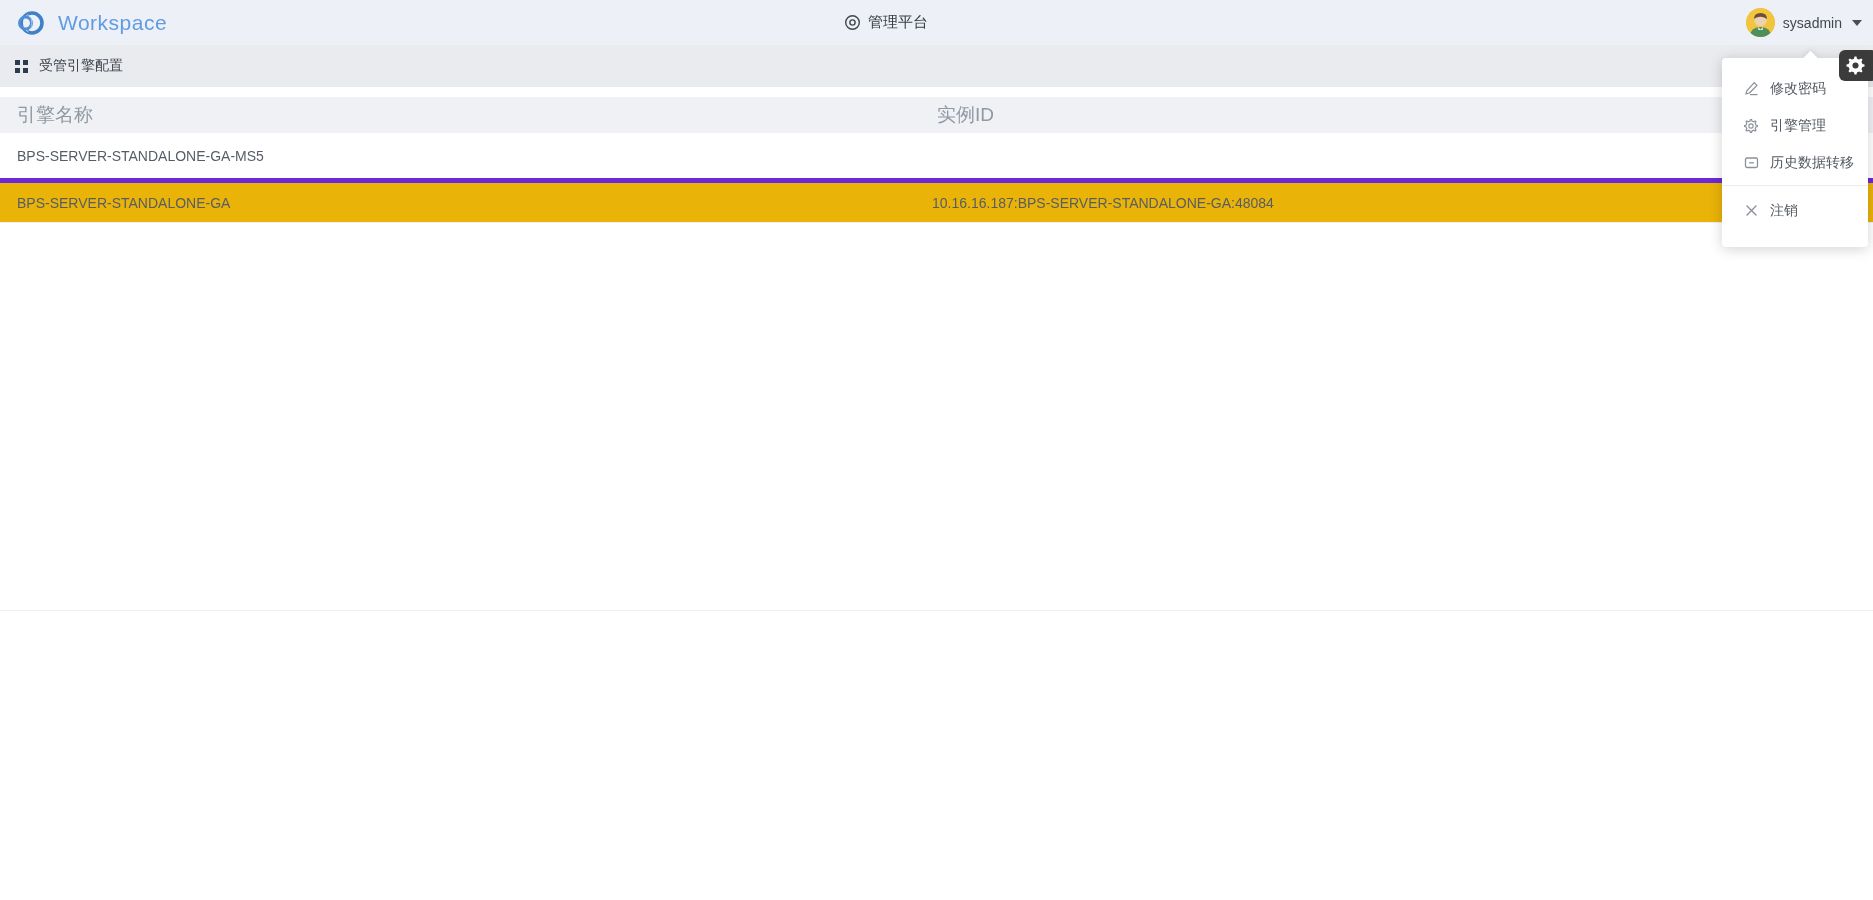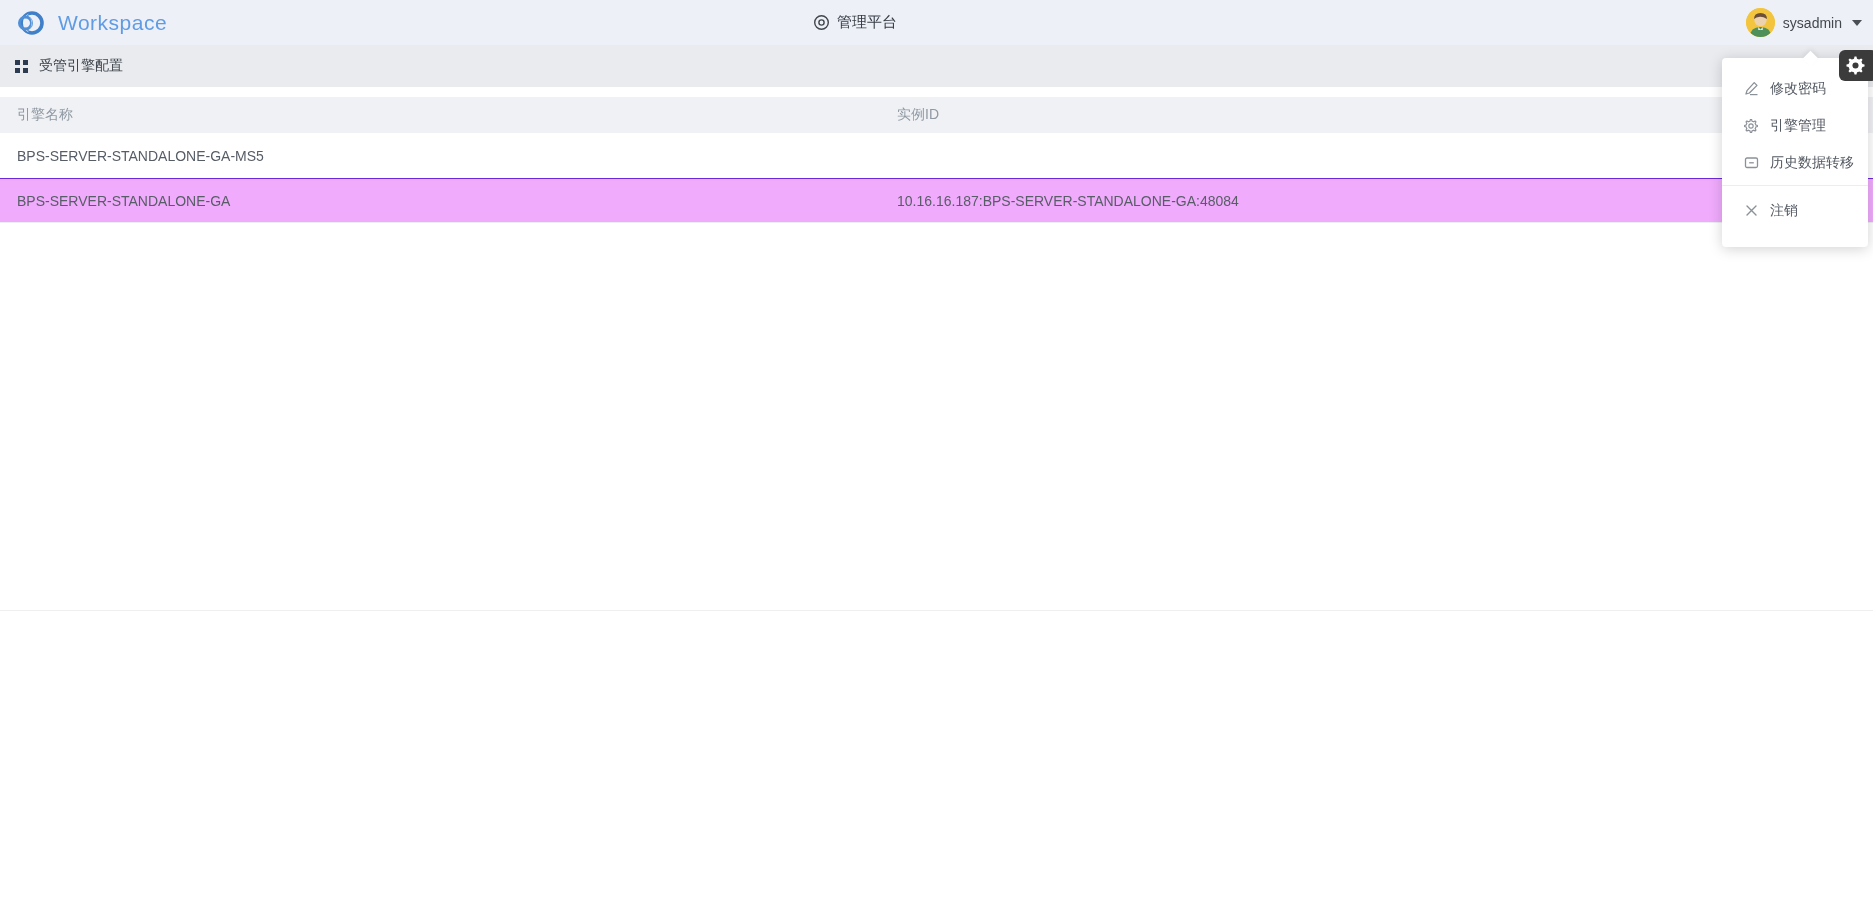--- a/index.html
+++ b/index.html
@@ -17,21 +17,21 @@
     position:absolute; top:0; left:0; width:1873px; height:45px;
     background:#eef0f8;
     display:flex; align-items:center;
   }
   .brand {
     position:absolute; left:16px; top:0; height:45px;
     display:flex; align-items:center; gap:14px;
   }
   .brand-name { font-size:21px; color:#5f9ce4; letter-spacing:0.5px; }
   .platform {
-    position:absolute; left:813px; top:0; height:45px;
+    position:absolute; left:844px; top:0; height:45px;
     display:flex; align-items:center; gap:7px;
     font-size:15px; color:#363c43;justify-content:flex-end;
   }
   .user-area {
     position:absolute; right:11px; top:0; height:45px;
     display:flex; align-items:center; gap:8px; cursor:pointer;
   }
   .avatar {
     width:29px; height:29px; border-radius:50%; overflow:hidden;
     background:#f3c53e; flex:0 0 auto;
@@ -63,28 +63,28 @@
     background:#3b3b3b; border-radius:6px;
     display:flex; align-items:center; justify-content:center;
     z-index:30; cursor:pointer;
   }
 
   
   .engine-table { position:absolute; top:97px; left:0; width:1873px; }
   .t-head {
     height:36px; background:#f0f1f5;
     display:flex; align-items:center;
-    font-size:14px; color:#8f99a3;
+    font-size:19px; color:#8f99a3;gap:40px;
   }
   .t-row {
     height:45px; display:flex; align-items:center;
     font-size:14px; color:#575d66; background:#ffffff;
     cursor:pointer;
   }
-  .t-row.alt { background:#f0abfc; border-top:1px solid #6d28d9; border-bottom:1px solid #eceef1; }
+  .t-row.alt { background:#eab308; border-top:5px solid #6d28d9; border-bottom:1px solid #eceef1;gap:35px; }
   .col-name { width:897px; padding-left:17px; }
   .col-instance { flex:1; }
 
   .bottom-divider {
     position:absolute; top:610px; left:0; width:1873px; height:0;
     border-top:1px solid #edeff1;
   }
 
   
   .user-menu {

